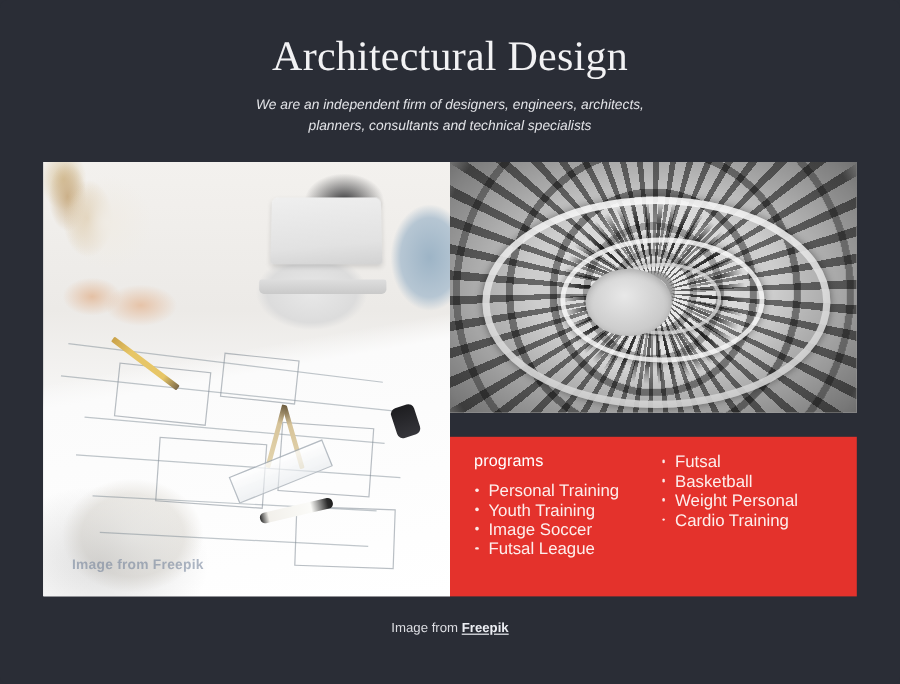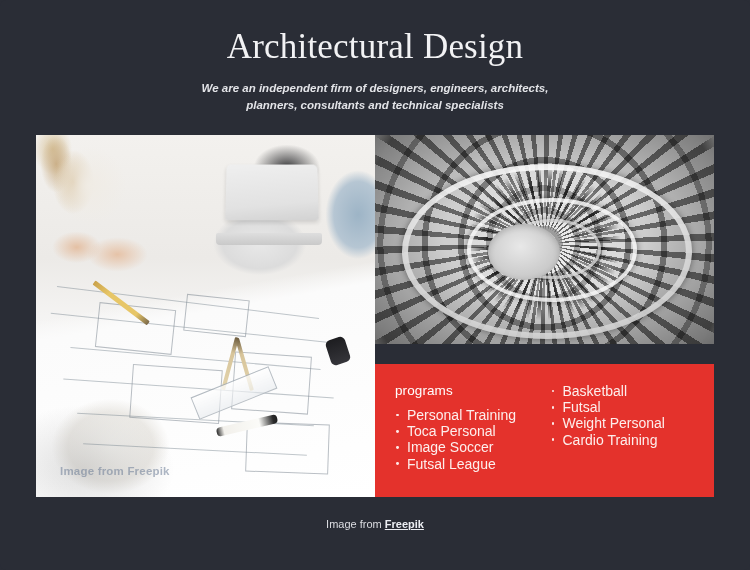--- a/index.html
+++ b/index.html
@@ -34,21 +34,21 @@
     letter-spacing: 0.2px;
     margin: 0;
     font-weight: 400;
   }
   .subtitle {
     margin: 12px auto 0 auto;
     width: 360px;
     font-size: 11.5px;
     line-height: 17px;
     font-style: italic;
-    font-weight: 700;
+    font-weight: 400;
     color: #e3e4e8;
     text-align: center;
   }
 
   
   .content {
     position: absolute;
     left: 36px;
     top: 135px;
     width: 678px;
@@ -264,21 +264,21 @@
     letter-spacing: 0.2px;
     user-select: none;
   }
 
   
   .red-panel {
     width: 339px;
     height: 140px;
     background: #e4322c;
     box-sizing: border-box;
-    padding: 19px 20px 0 20px;
+    padding: 12px 20px 0 20px;
     display: flex;
     margin-top: 20px;
   }
   .prog-col {
     flex: 1;
   }
   .prog-col.second { padding-left: 12px; }
   .prog-heading {
     font-size: 13.5px;
     font-weight: 400;
@@ -377,30 +377,30 @@
         <div class="stairs-core"></div>
         <div class="stairs-vign"></div>
       </div>
 
       <div class="red-panel">
 
         <div class="prog-col">
           <h2 class="prog-heading">programs</h2>
           <ul class="prog-list">
             <li>Personal Training</li>
-            <li>Toca Personal</li>
+            <li>Youth Training</li>
             <li>Image Soccer</li>
             <li>Futsal League</li>
           </ul>
         </div>
 
         <div class="prog-col second">
           <ul class="prog-list">
+            <li>Futsal</li>
             <li>Basketball</li>
-            <li>Futsal</li>
             <li>Weight Personal</li>
             <li>Cardio Training</li>
           </ul>
         </div>
 
       </div>
     </div>
   </div>
 
   <div class="footer">

